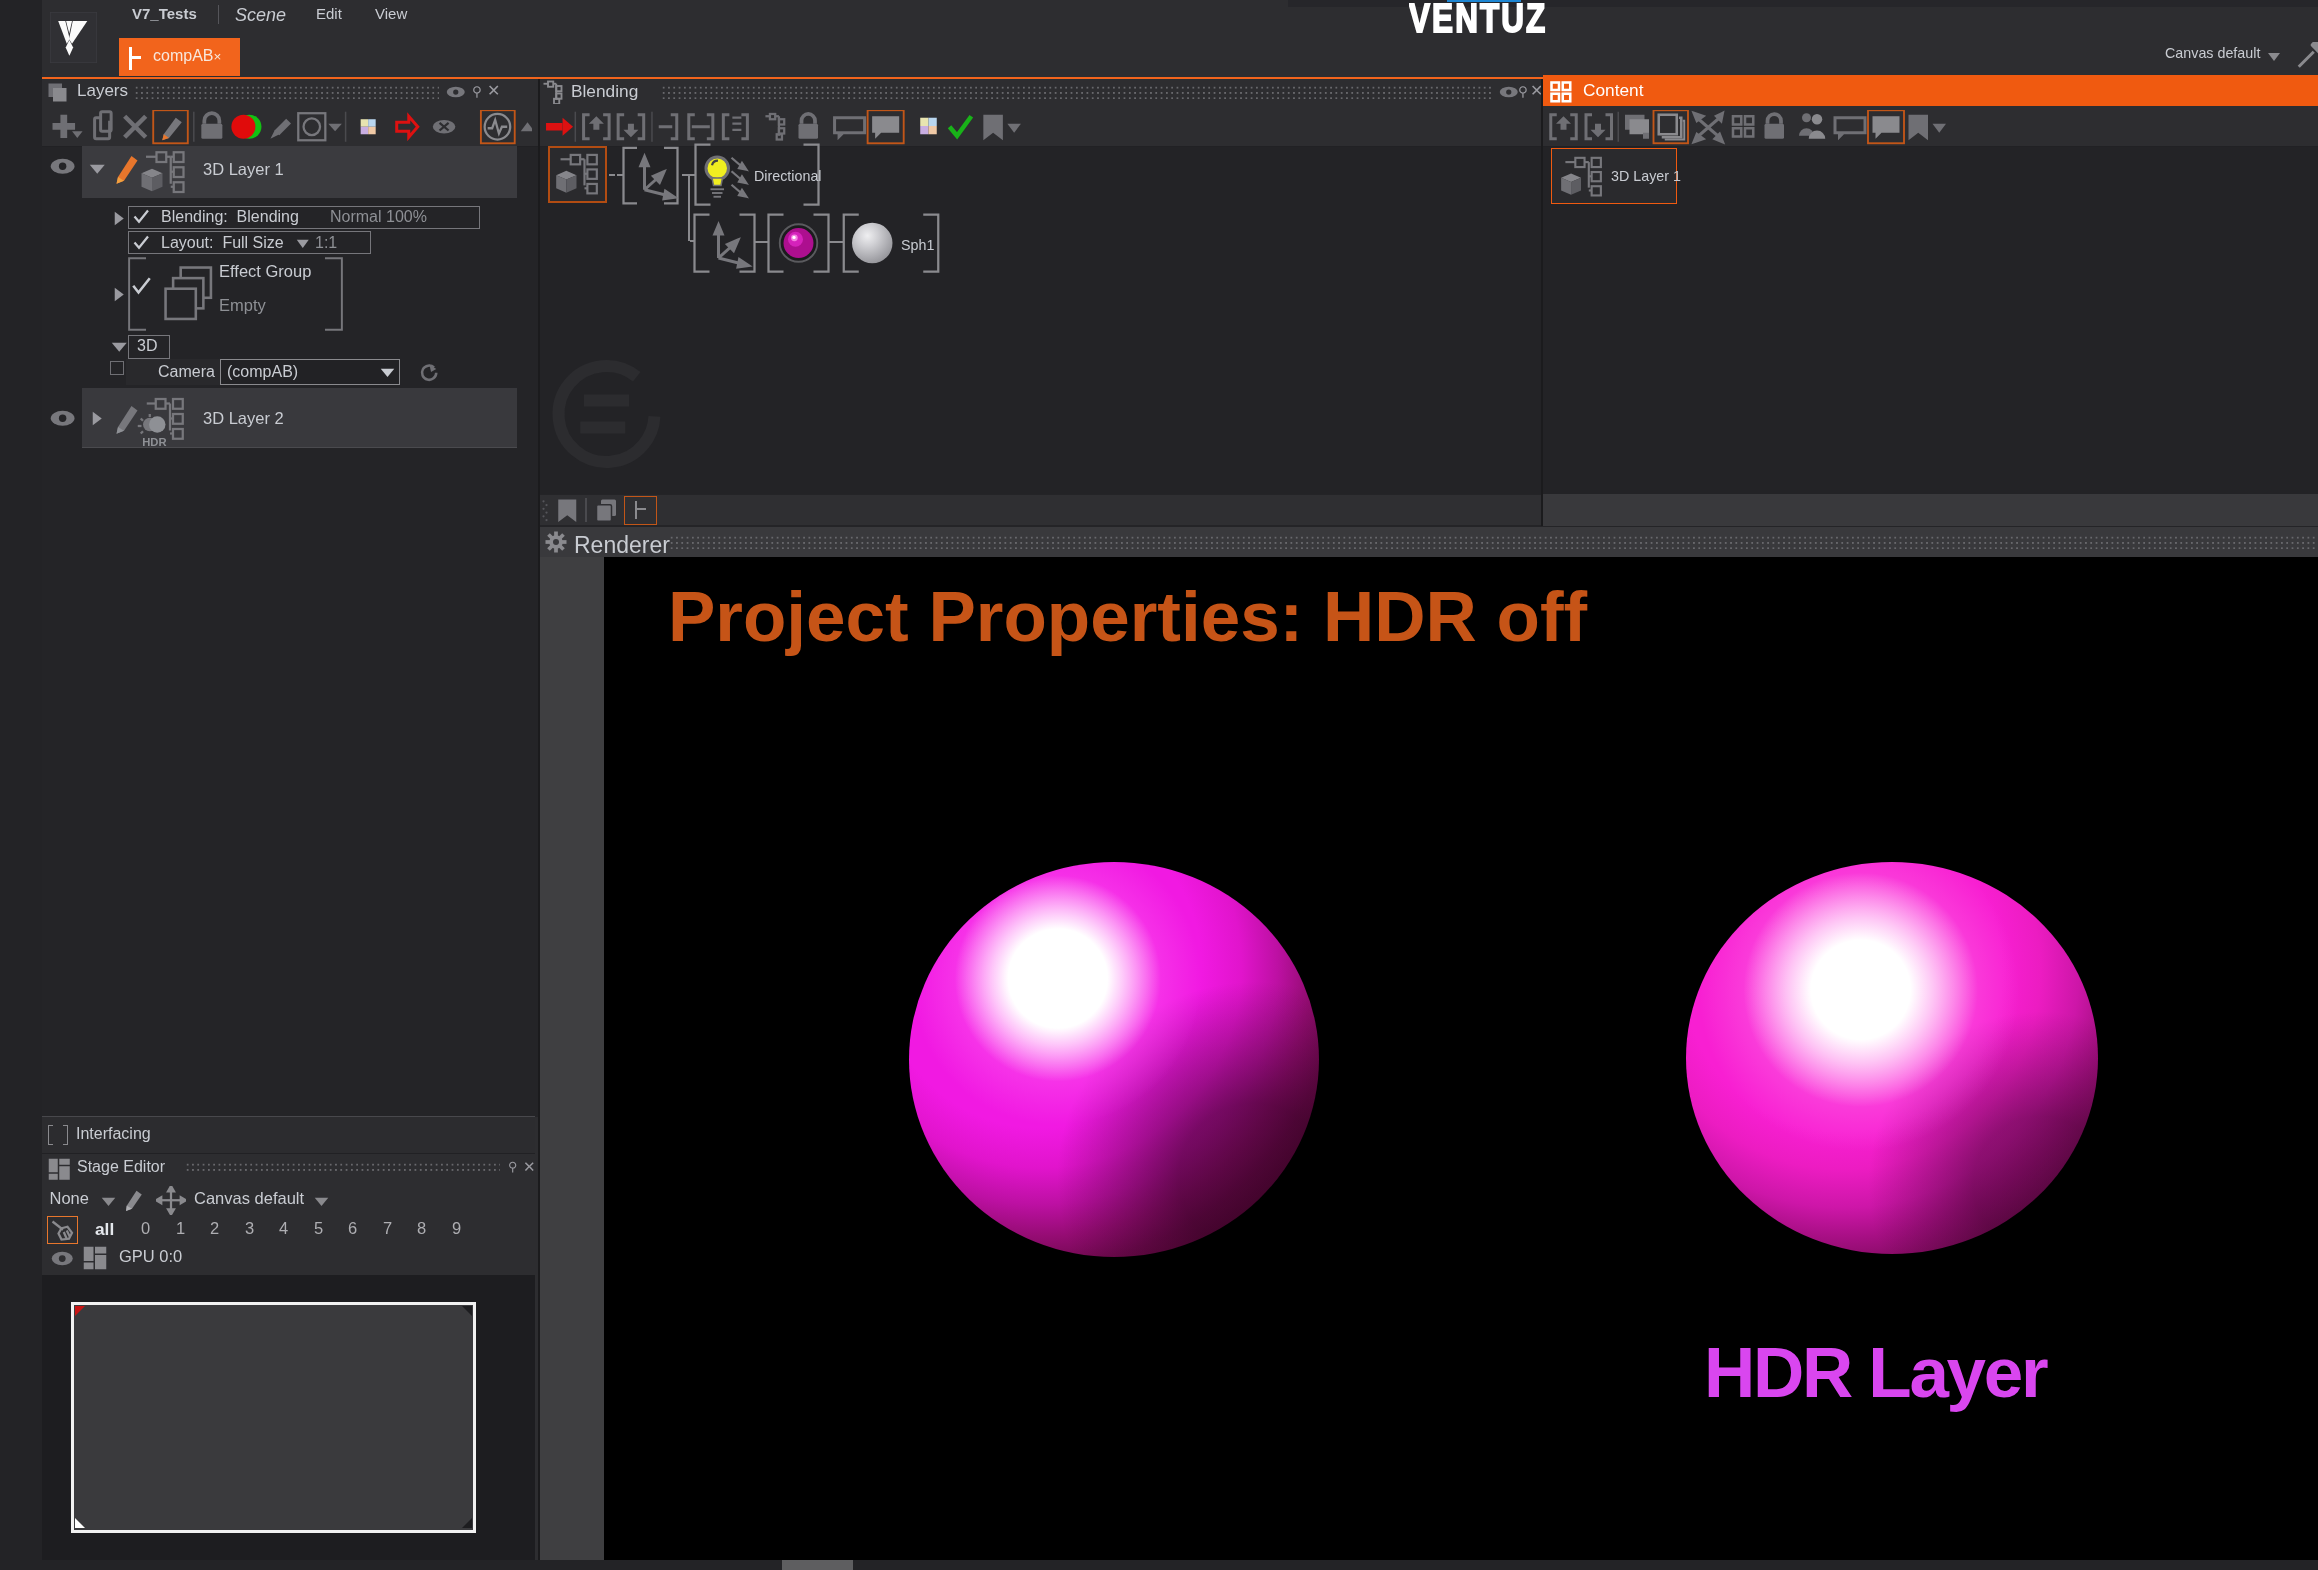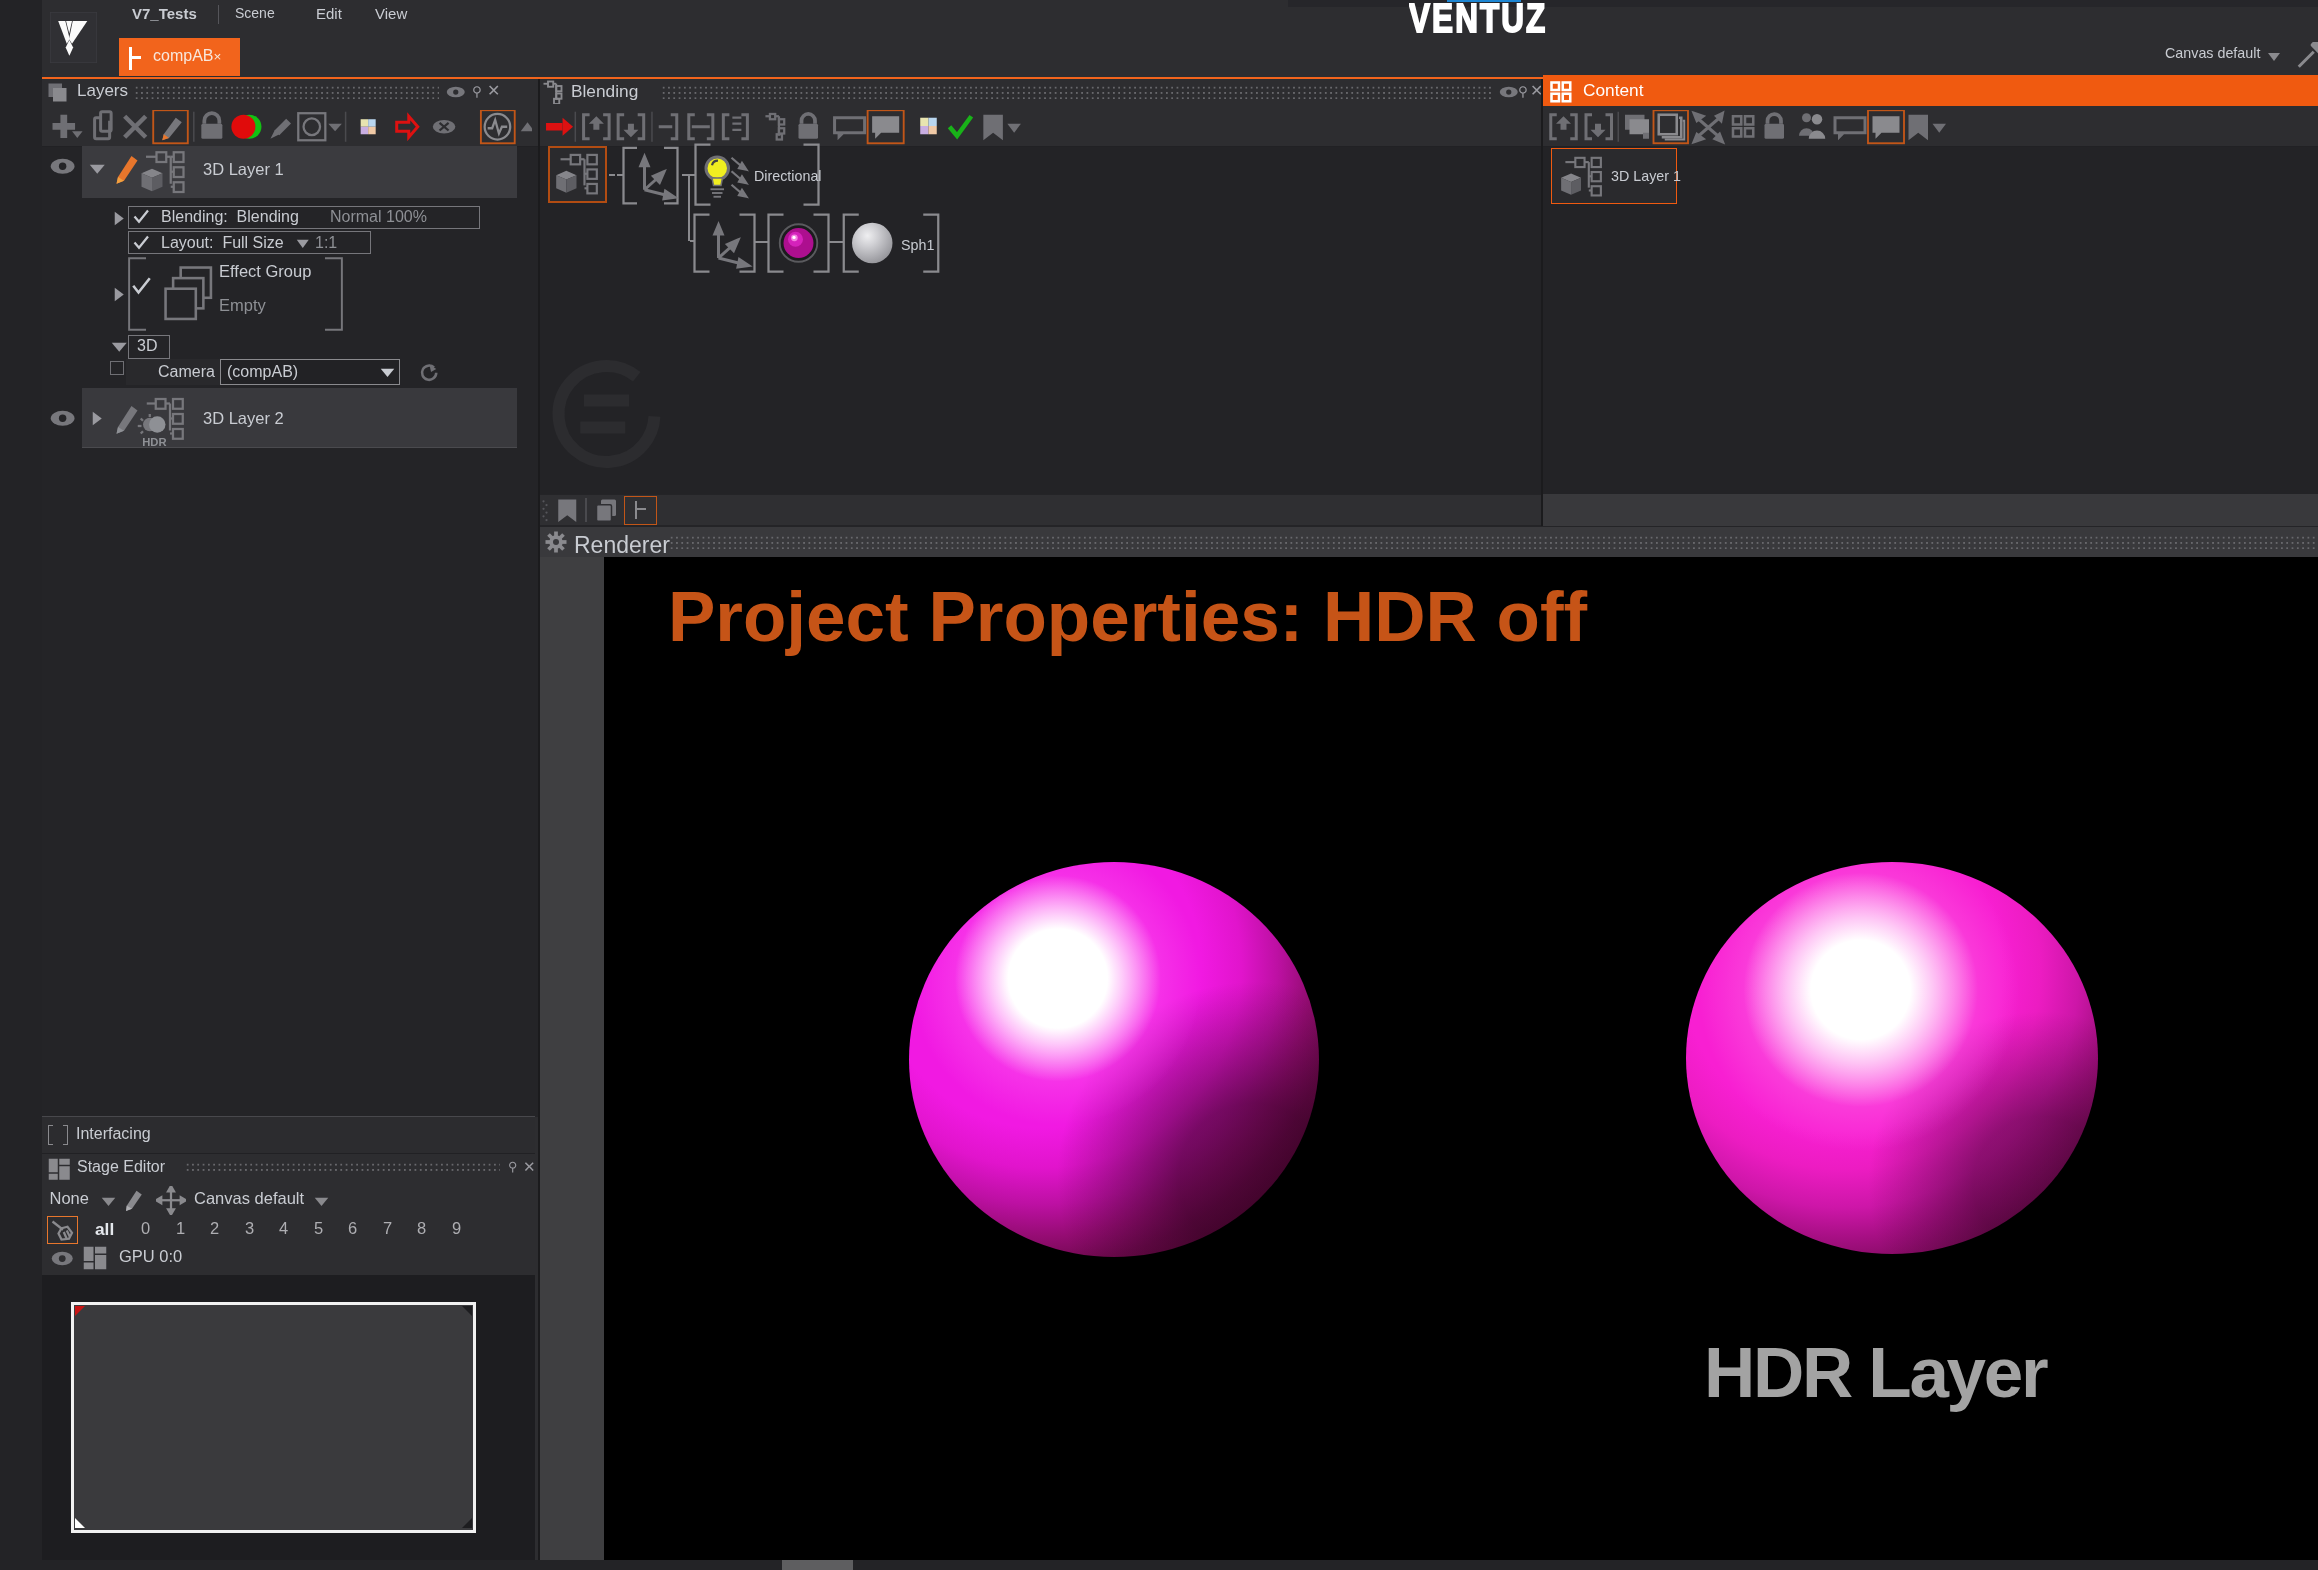--- a/index.html
+++ b/index.html
@@ -22,21 +22,21 @@
 <polygon points="11,12 20.5,12 26.5,36 22.5,42.5"></polygon>
 <polygon points="30.5,12 50,12 29.5,42.5 25.5,36"></polygon>
 <polygon points="21.5,12 29.5,12 25.8,28.5"></polygon>
 <polygon points="26,37.5 31,47.5 26,58.5 21,47.5"></polygon>
 </g>
 </svg>
 </div>
 
 <div class="abs txt" style="left:90px;top:5.3px;font-size:15px;font-weight:bold;">V7_Tests</div>
 <div class="abs" style="left:176px;top:4.5px;width:0.8px;height:19.5px;background:#55555a;"></div>
-<div class="abs txt" style="left:193px;top:5.3px;font-size:14px;">Scene</div>
+<div class="abs txt" style="left:193px;top:5.3px;font-size:18px;font-style:italic;">Scene</div>
 <div class="abs txt" style="left:274px;top:5.3px;font-size:15px;">Edit</div>
 <div class="abs txt" style="left:333px;top:5.3px;font-size:15px;">View</div>
 
 <div class="abs" style="left:77px;top:38px;width:121px;height:38px;background:#f2641c;"></div>
 <div class="abs" style="left:87px;top:47px;width:3px;height:22.5px;background:#fff;"></div>
 <div class="abs" style="left:90px;top:56px;width:9px;height:3px;background:#fff;"></div>
 <div class="abs" style="left:111px;top:47px;font-size:16px;color:#f8e7dd;">compAB<span style="font-size:13.5px;">×</span></div>
 
 <svg class="abs" style="left:1367px;top:0px;" width="150" height="36" viewBox="0 0 200 48">
       <text x="0" y="42" font-family="Liberation Sans" font-weight="bold" font-size="53" fill="#ffffff" stroke="#ffffff" stroke-width="2.6" transform="scale(0.79,1)" textLength="230">VENTUZ</text>
@@ -703,19 +703,19 @@
  radial-gradient(circle at 36.3% 29.5%, #ffffff 0 13%, rgba(255,255,255,0) 27%),
  radial-gradient(circle at 36% 30%, rgba(255,90,242,0.7) 0 17%, rgba(255,90,242,0) 38%),
  radial-gradient(circle at 84% 80%, rgba(40,2,26,0.5) 0 16%, rgba(40,2,26,0) 42%),
  radial-gradient(circle at 32% 26.5%, #f119e2 0 40%, #e114cc 50%, #bd10a3 59%, #950c73 67%, #710950 74%, #590639 81%, #4e0331 100%);"></div>
 <div class="abs" style="left:1644px;top:862px;width:412px;height:392px;border-radius:50%;background:
  radial-gradient(circle at 42.4% 32.6%, #ffffff 0 14%, rgba(255,255,255,0) 33%),
  radial-gradient(circle at 42% 33%, rgba(255,110,232,0.7) 0 20%, rgba(255,110,232,0) 45%),
  radial-gradient(circle at 86% 82%, rgba(45,3,30,0.42) 0 14%, rgba(45,3,30,0) 36%),
  radial-gradient(circle at 38% 28%, #f81fd2 0 42%, #ec1cc2 52%, #cd16a8 62%, #a60f83 70%, #800b5f 78%, #69094a 85%, #5e0842 100%);"></div>
 
-<div class="abs" style="left:1662px;top:1332px;font-size:71px;font-weight:bold;color:#a3a3a3;letter-spacing:-2.3px;">HDR Layer</div>
+<div class="abs" style="left:1662px;top:1332px;font-size:71px;font-weight:bold;color:#d946ef;letter-spacing:-2.3px;">HDR Layer</div>
 
 <div class="abs" style="left:0;top:1560px;width:2319px;height:9.8px;background:#232326;"></div>
 <div class="abs" style="left:740px;top:1560px;width:71px;height:9.8px;background:#5e5e60;"></div>
 
 </div>
 
 
 </body></html>

